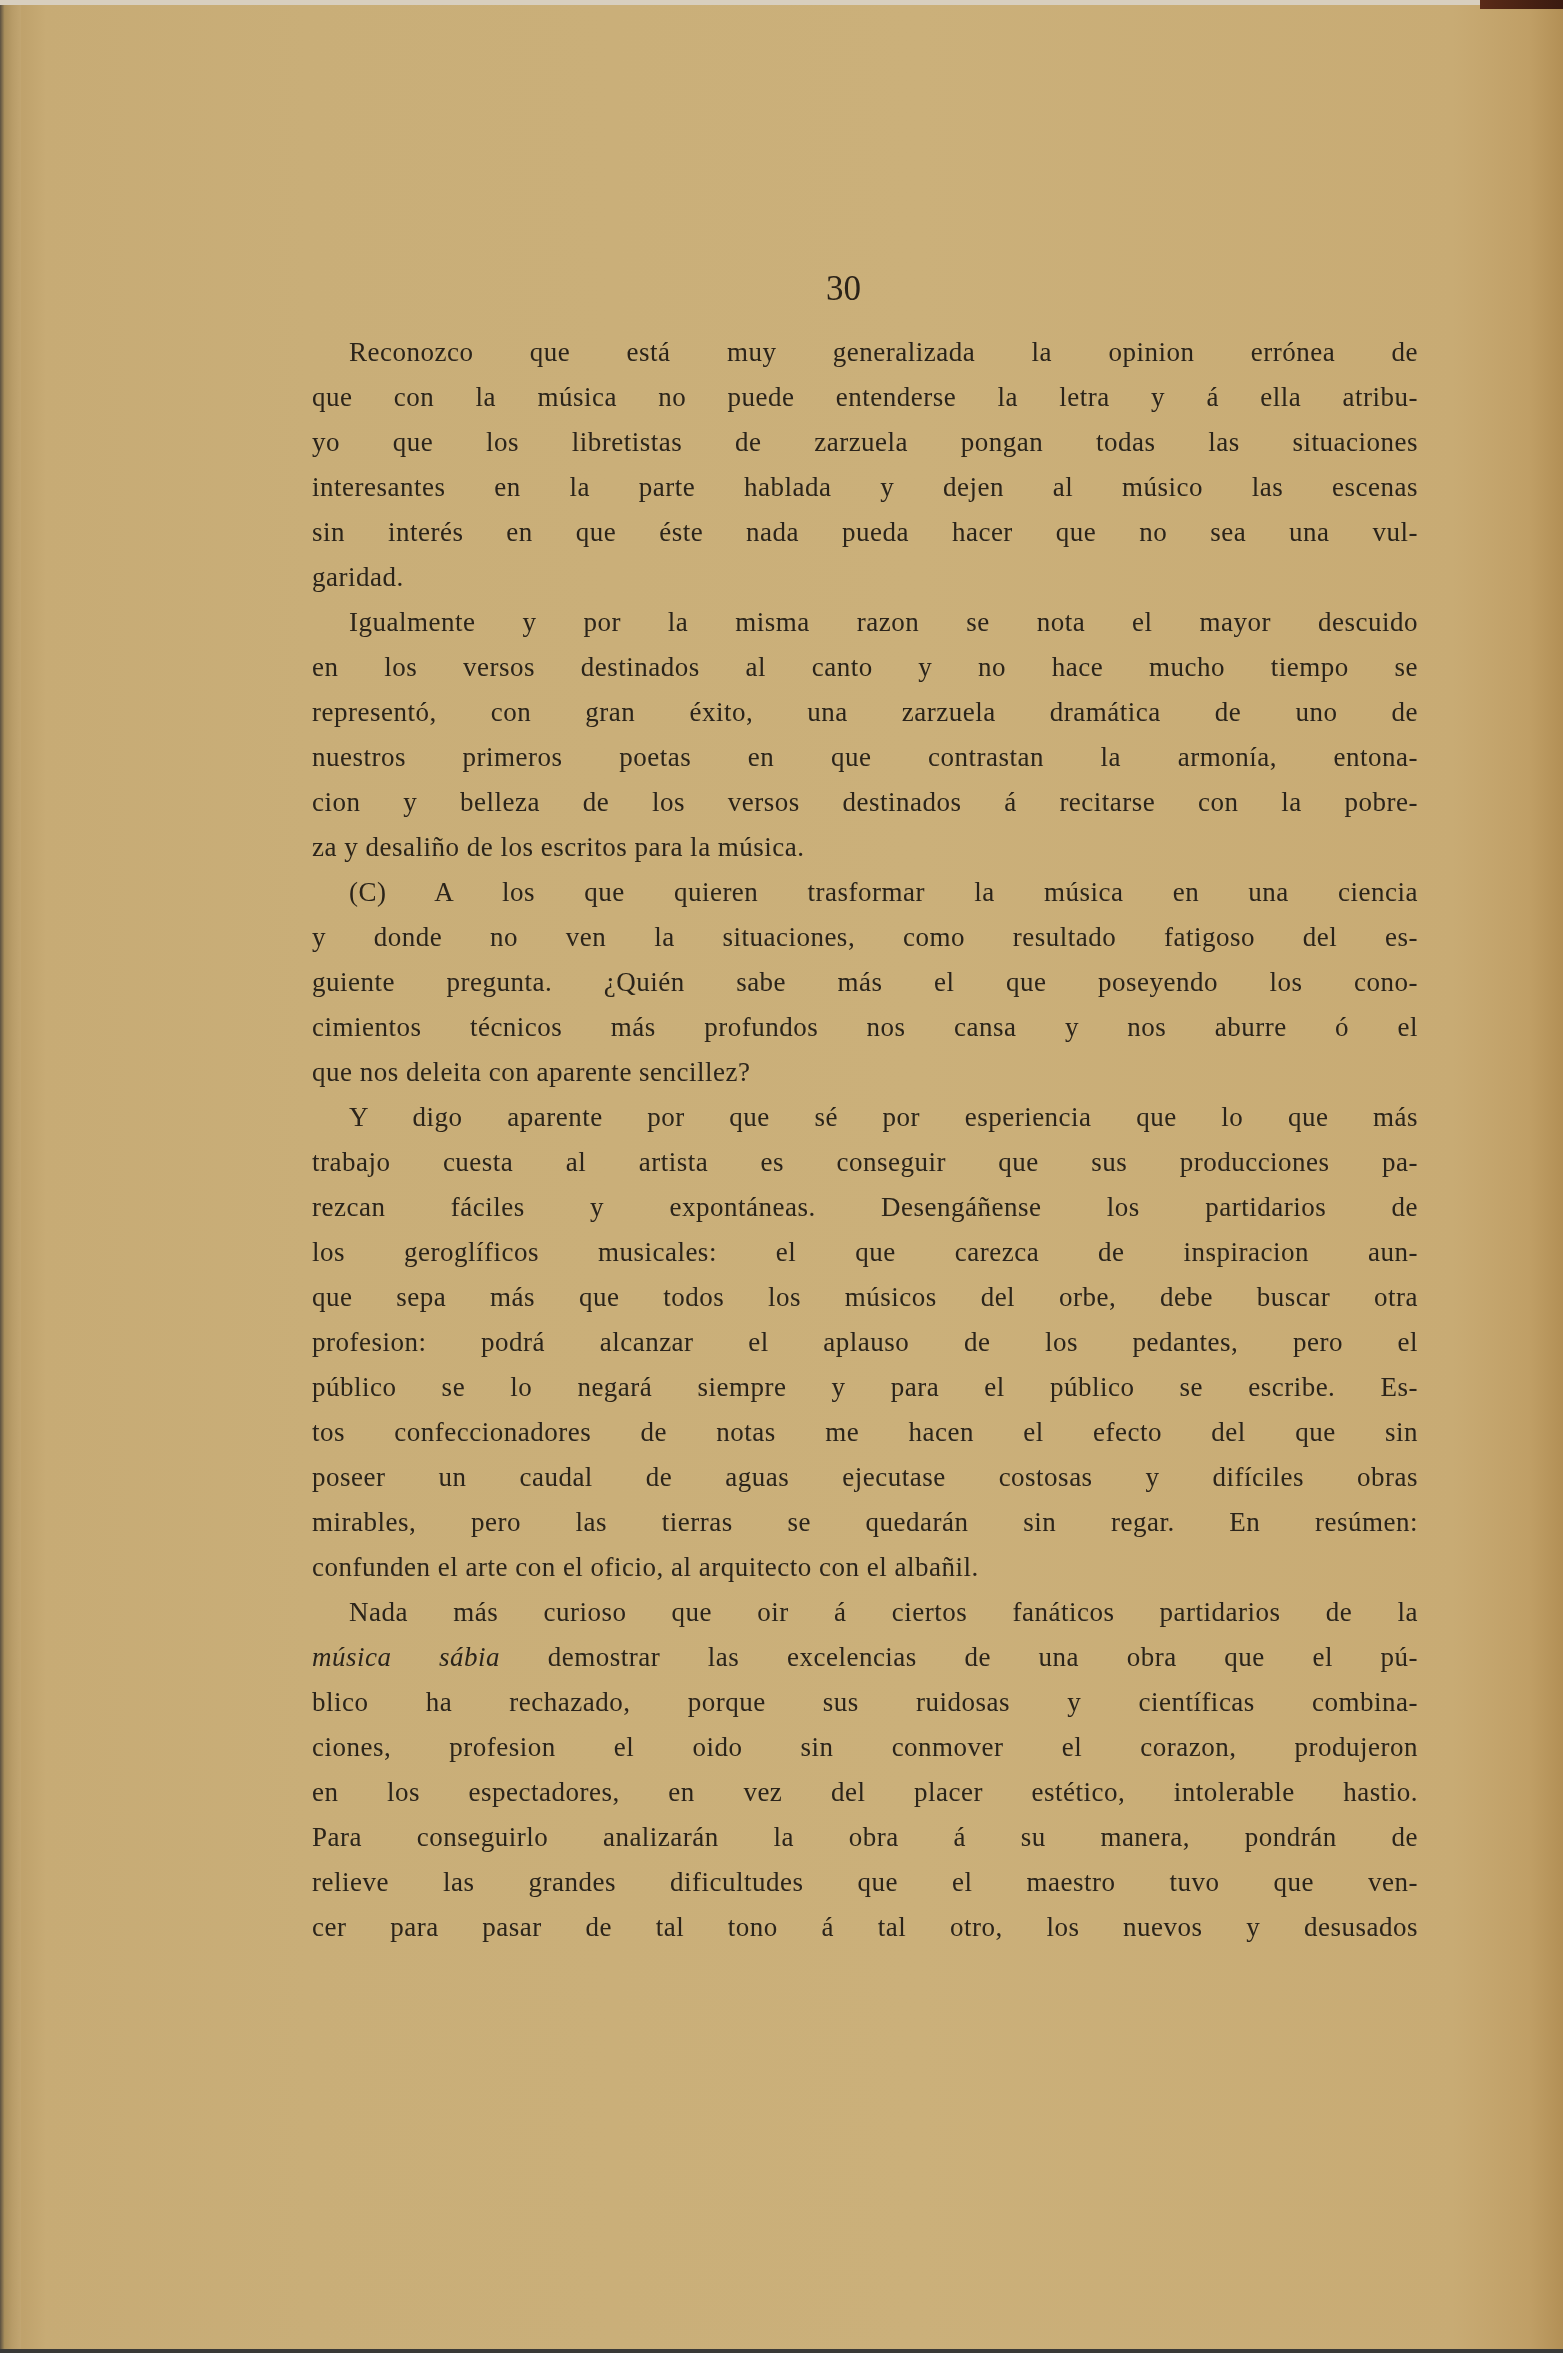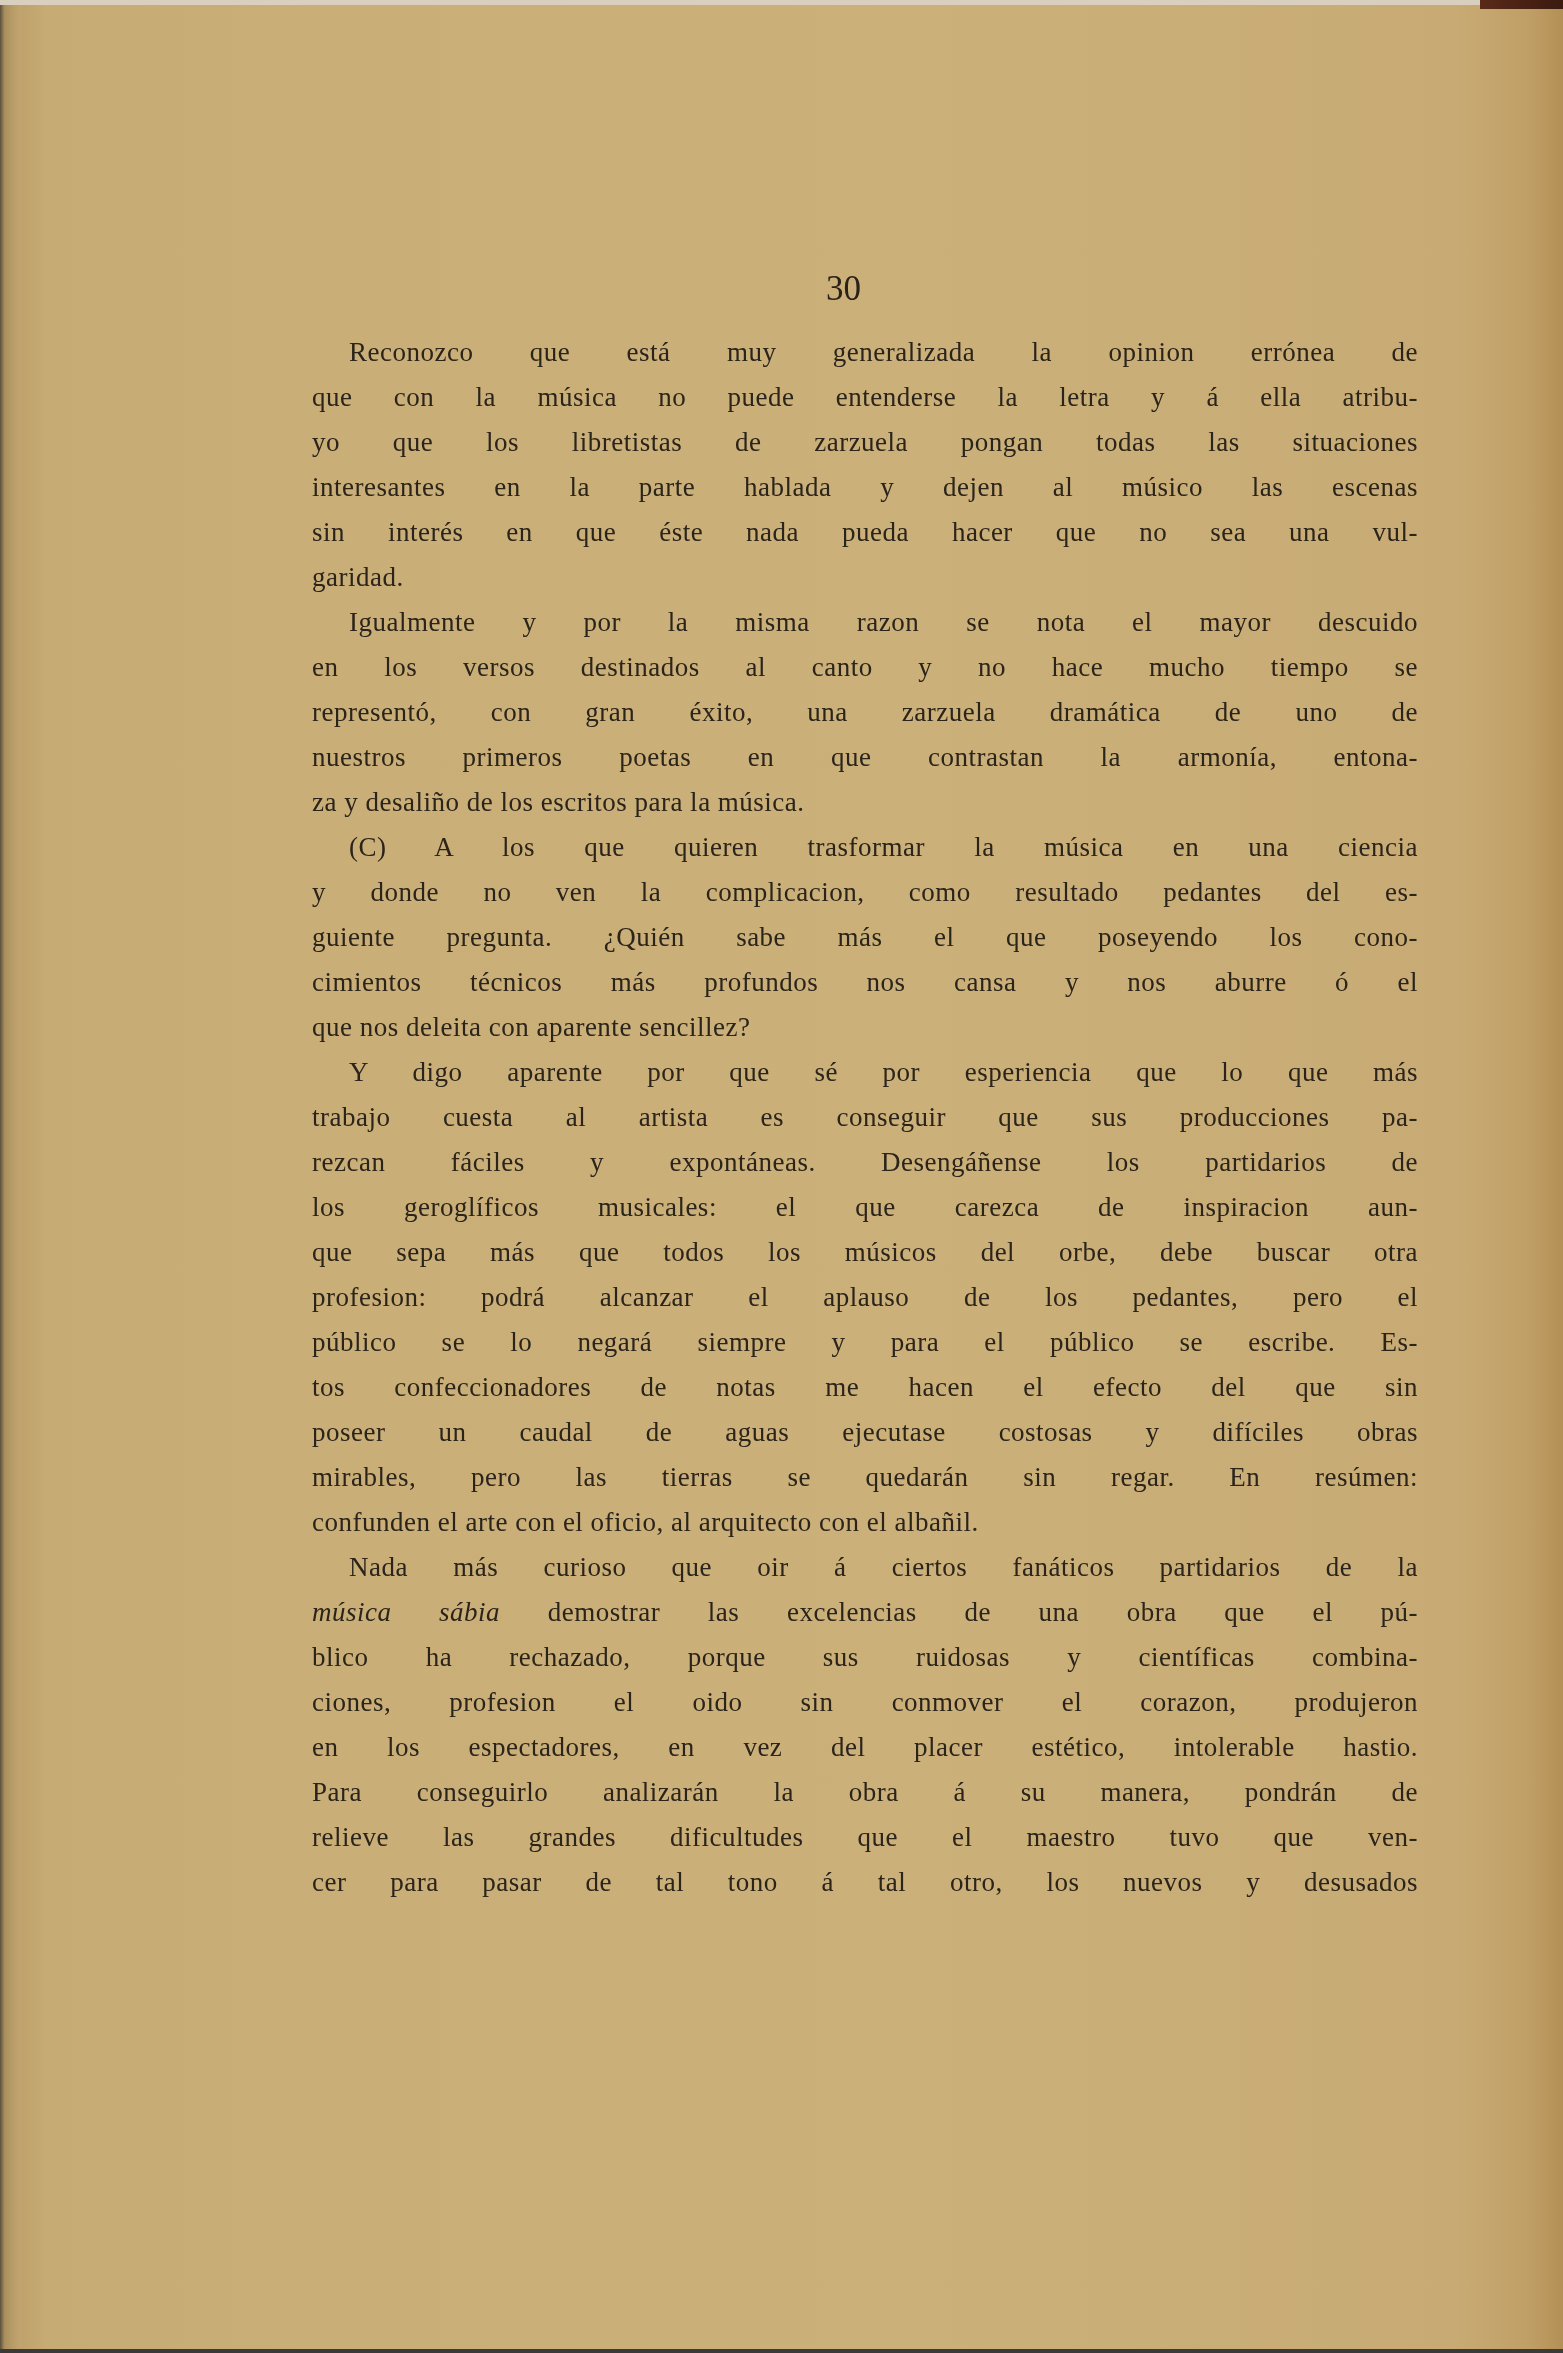--- a/index.html
+++ b/index.html
@@ -68,26 +68,27 @@
       <span class="line">interesantes en la parte hablada y dejen al músico las escenas</span>
       <span class="line">sin interés en que éste nada pueda hacer que no sea una vul-</span>
       <span class="line last">garidad.</span>
     </div>
 
     <div>
       <span class="line indent">Igualmente y por la misma razon se nota el mayor descuido</span>
       <span class="line">en los versos destinados al canto y no hace mucho tiempo se</span>
       <span class="line">representó, con gran éxito, una zarzuela dramática de uno de</span>
       <span class="line">nuestros primeros poetas en que contrastan la armonía, entona-</span>
+      <span class="line">cion y belleza de los versos destinados á recitarse con la pobre-</span>
       <span class="line last">za y desaliño de los escritos para la música.</span>
     </div>
 
     <div>
       <span class="line indent">(C) A los que quieren trasformar la música en una ciencia</span>
-      <span class="line">y donde no ven la complicacion, como resultado pedantes del es-</span>
+      <span class="line">y donde no ven la situaciones, como resultado fatigoso del es-</span>
       <span class="line">guiente pregunta. ¿Quién sabe más el que poseyendo los cono-</span>
       <span class="line">cimientos técnicos más profundos nos cansa y nos aburre ó el</span>
       <span class="line last">que nos deleita con aparente sencillez?</span>
     </div>
 
     <div>
       <span class="line indent">Y digo aparente por que sé por esperiencia que lo que más</span>
       <span class="line">trabajo cuesta al artista es conseguir que sus producciones pa-</span>
       <span class="line">rezcan fáciles y expontáneas. Desengáñense los partidarios de</span>
       <span class="line">los geroglíficos musicales: el que carezca de inspiracion aun-</span>

